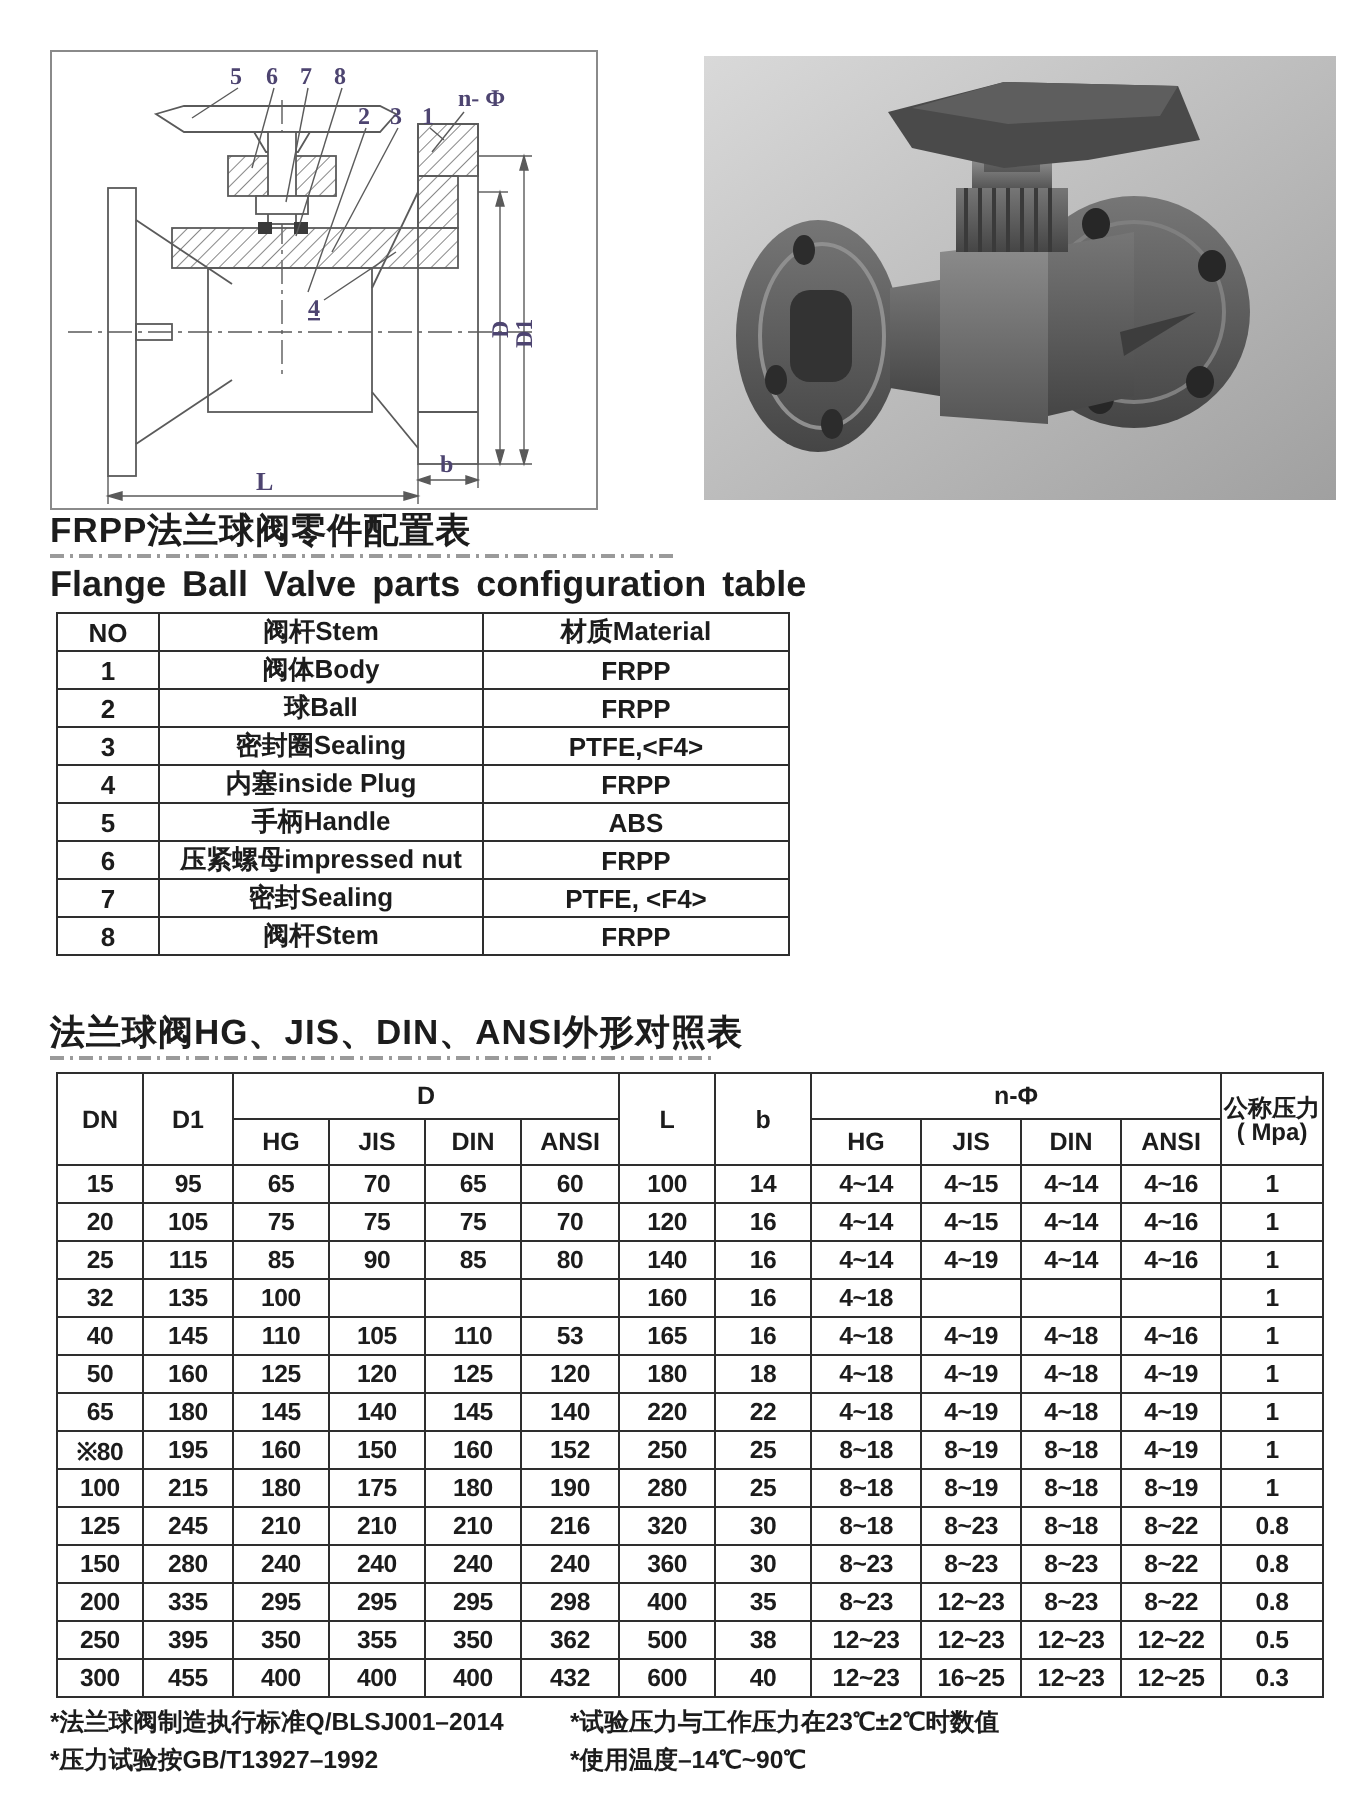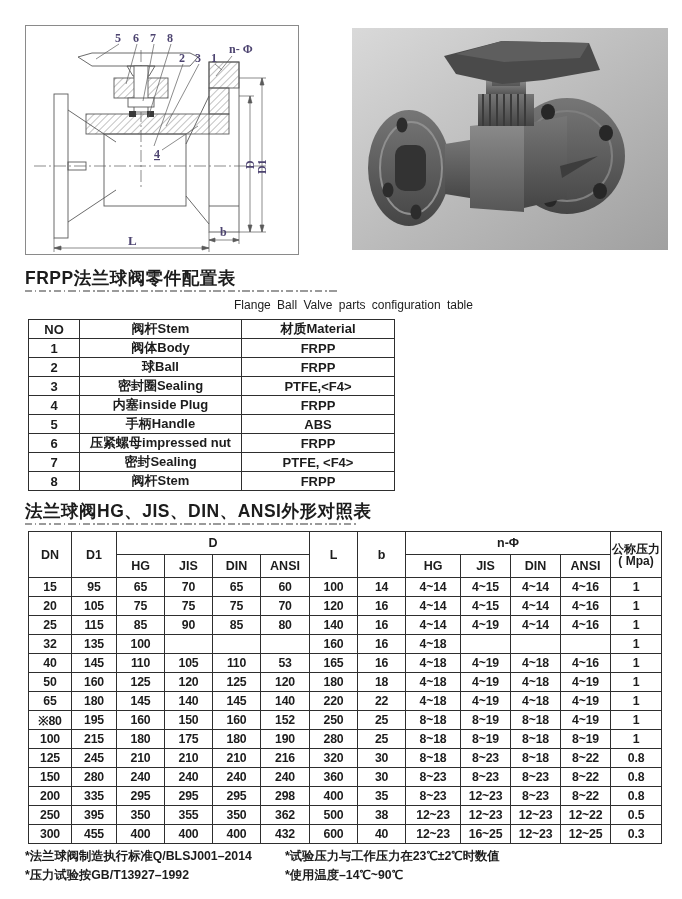--- a/index.html
+++ b/index.html
@@ -15,27 +15,27 @@
   .top-figures { display:flex; align-items:flex-start; }
   .drawing-box {
     width:274px; height:230px; border:1px solid #8a8a8a; background:#fff;
     flex:0 0 auto;
   }
   .photo-box { width:316px; height:222px; margin-left:53px; margin-top:3px; flex:0 0 auto; }
 
   svg text { font-family:"Liberation Serif", serif; }
 
   
-  .section-head { margin-top:13px; }
+  .section-head { }
   .cn-title { font-size:17.5px; font-weight:700; letter-spacing:0.5px; line-height:20px; }
   .dash-underline {
     height:2px; margin-top:2px;
     background-image:repeating-linear-gradient(90deg,#9a9a9a 0 7px, rgba(0,0,0,0) 7px 10px, #9a9a9a 10px 11.5px, rgba(0,0,0,0) 11.5px 14.5px);
   }
-  .en-title { font-size:12px; font-weight:400; margin-top:5px; line-height:17px; word-spacing:3px;text-align:center; }
+  .en-title { font-size:18px; font-weight:700; margin-top:5px; line-height:17px; word-spacing:3px; }
 
   
   table { border-collapse:collapse; table-layout:fixed; margin-top:5px; }
   th, td {
     border:1px solid #2e2e2e; text-align:center; vertical-align:middle;
     font-weight:700; overflow:hidden; white-space:nowrap;
   }
   .parts-table { width:366px; margin-left:3px;border-radius:23px; }
   .parts-table th { height:19px; font-size:13px; }
   .parts-table td { height:18.6px; font-size:13px; }
@@ -269,21 +269,21 @@
         </tr>
 
         <tr>
           <td>8</td>
           <td>阀杆Stem</td>
           <td>FRPP</td>
         </tr>
       </tbody>
   </table>
 
-  <div class="section-head" style="margin-top:10px;">
+  <div class="section-head" style="margin-top:28px;">
     <div class="cn-title">法兰球阀HG、JIS、DIN、ANSI外形对照表</div>
     <div class="dash-underline" style="width:332px;"></div>
   </div>
 
   <table class="dim-table">
     <colgroup>
       <col style="width:43px">
         <col style="width:45px">
       <col style="width:48px">
         <col style="width:48px">

